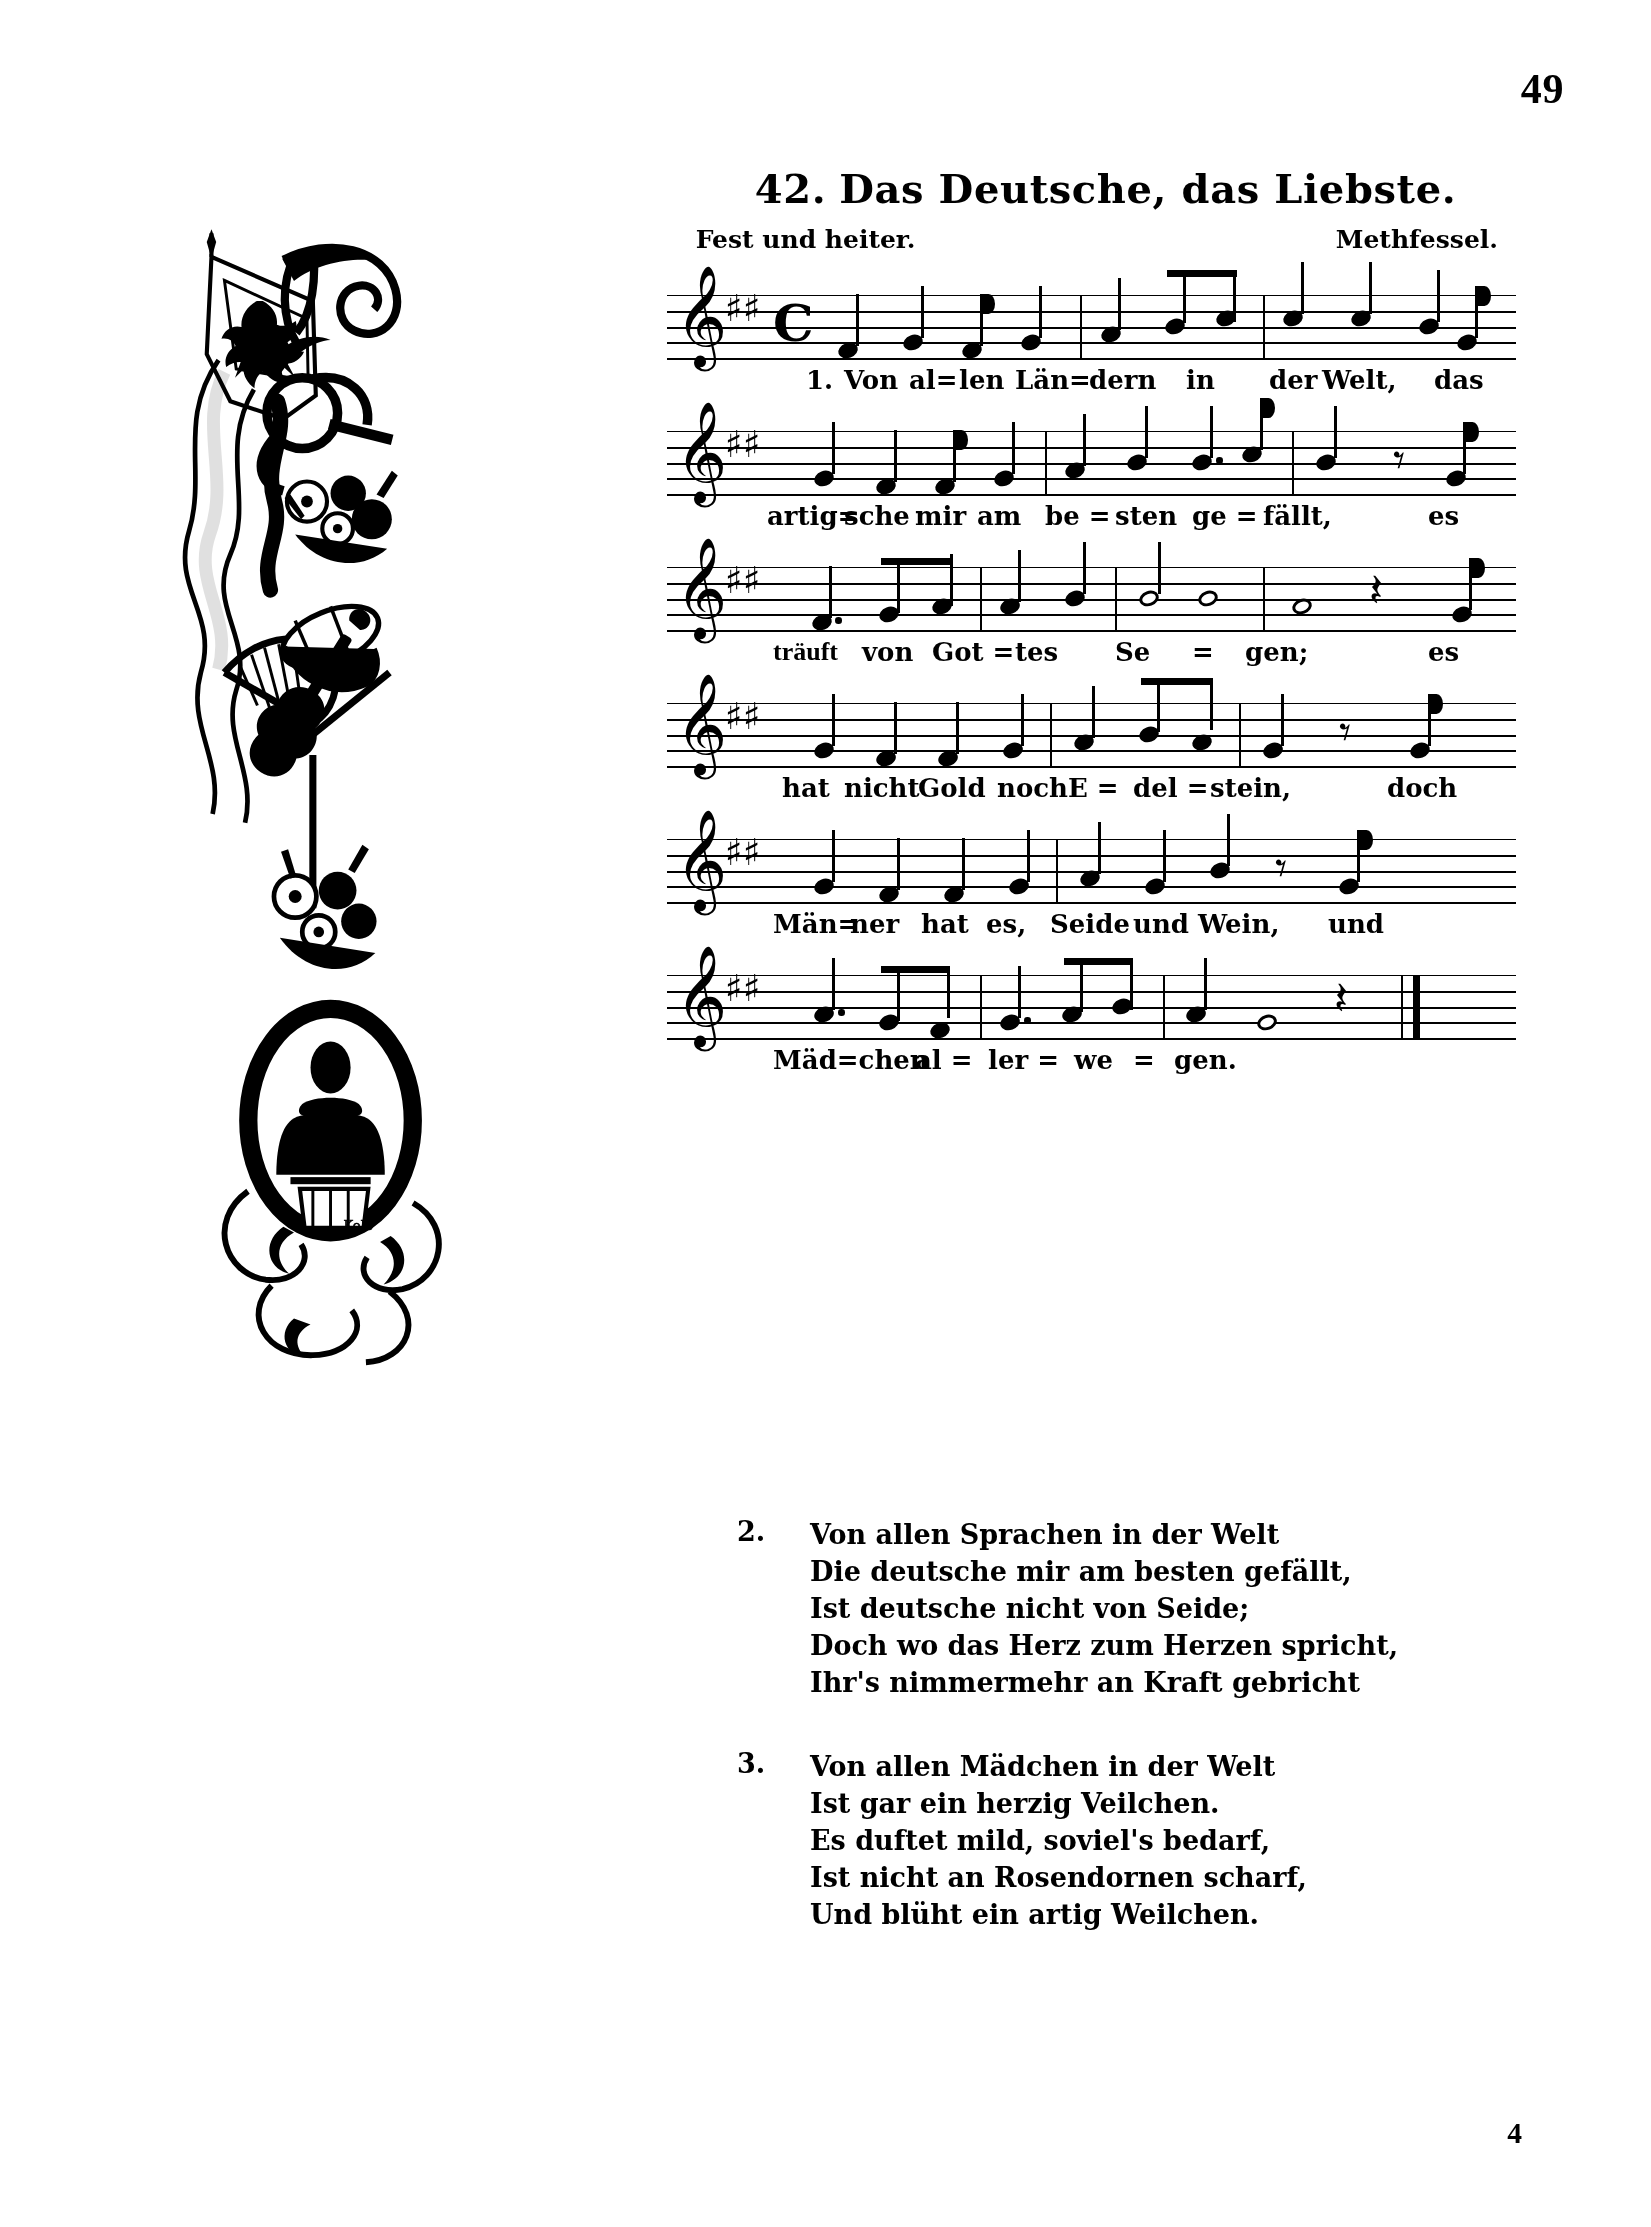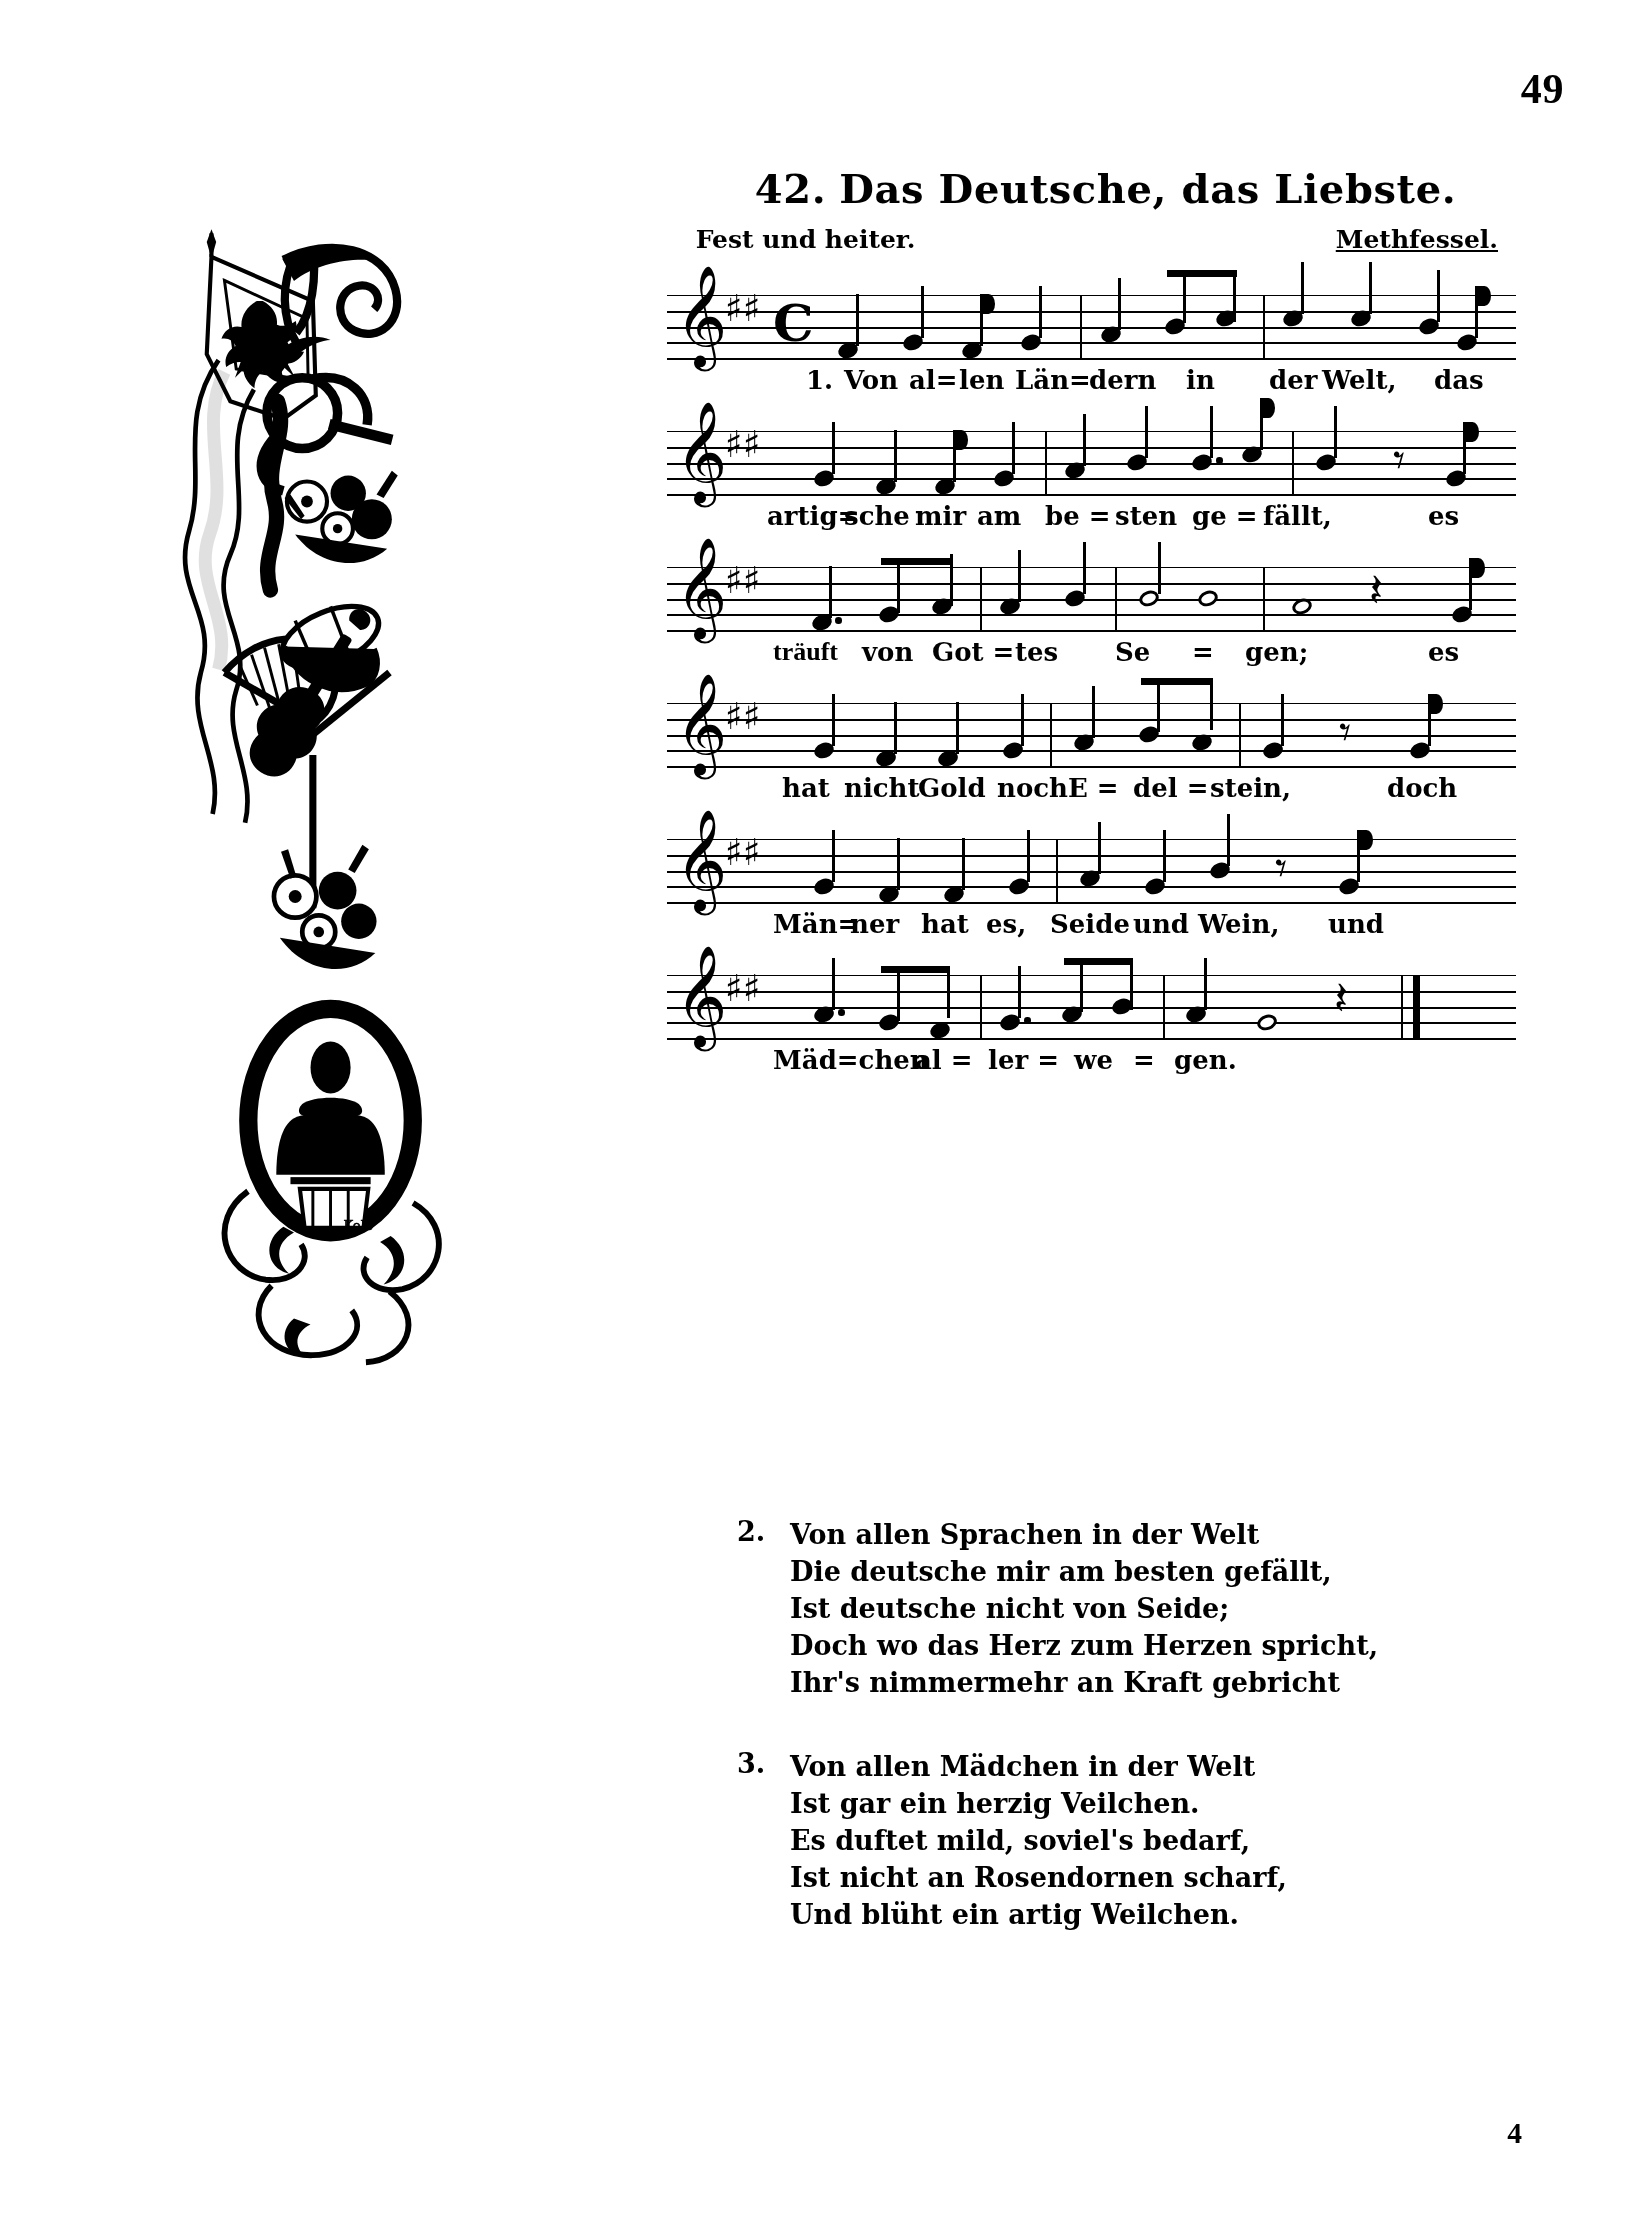--- a/index.html
+++ b/index.html
@@ -66,21 +66,20 @@
     font-weight: bold;
     font-size: 25px;
   }
   .composer {
     position: absolute;
     right: 35px;
     top: 0;
     font-family: "DejaVu Serif", serif;
     font-weight: bold;
     font-size: 25px;
-    text-decoration: underline;
   }
 
   
   .music-area {
     position: absolute;
     left: 667px;
     top: 277px;
     width: 885px;
   }
   .system {
@@ -216,21 +215,21 @@
   }
   .verse-num {
     position: absolute;
     left: 0;
     top: 0;
     font-family: "DejaVu Serif", serif;
     font-weight: bold;
     font-size: 27px;
   }
   .verse-lines {
-    margin-left: 53px;
+    margin-left: 73px;
   }
   .verse-lines div {
     font-family: "DejaVu Serif", serif;
     font-weight: bold;
     font-size: 27px;
     line-height: 37px;
     white-space: nowrap;
   }
 
   

